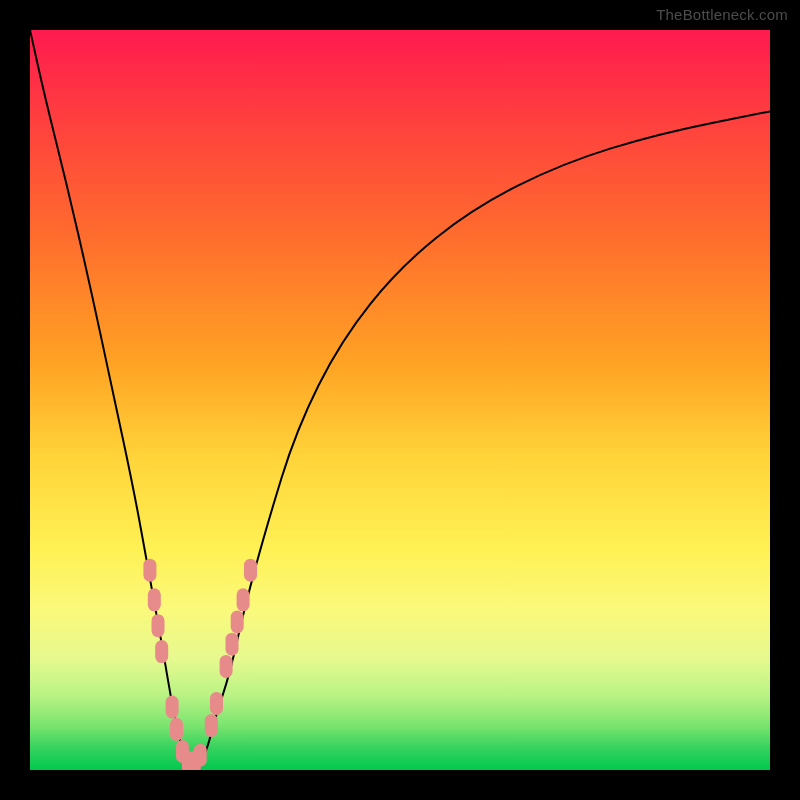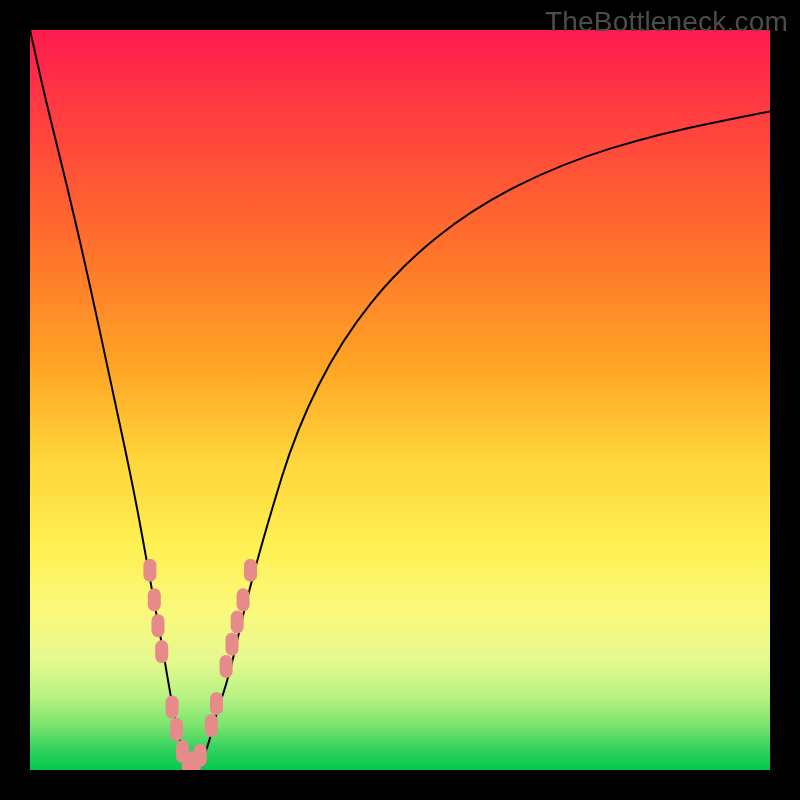--- a/index.html
+++ b/index.html
@@ -39,21 +39,21 @@
       #7ae46f 94%,
       #37d25e 97%,
       #00c94f 100%
     );
   }
   .watermark {
     position: absolute;
     top: 6px;
     right: 12px;
     color: #4c4c4c;
-    font-size: 28px;
+    font-size: 15px;
     font-weight: 400;
     letter-spacing: 0.2px;
   }
   svg.curve {
     position: absolute;
     left: 0;
     top: 0;
     width: 740px;
     height: 740px;
   }

